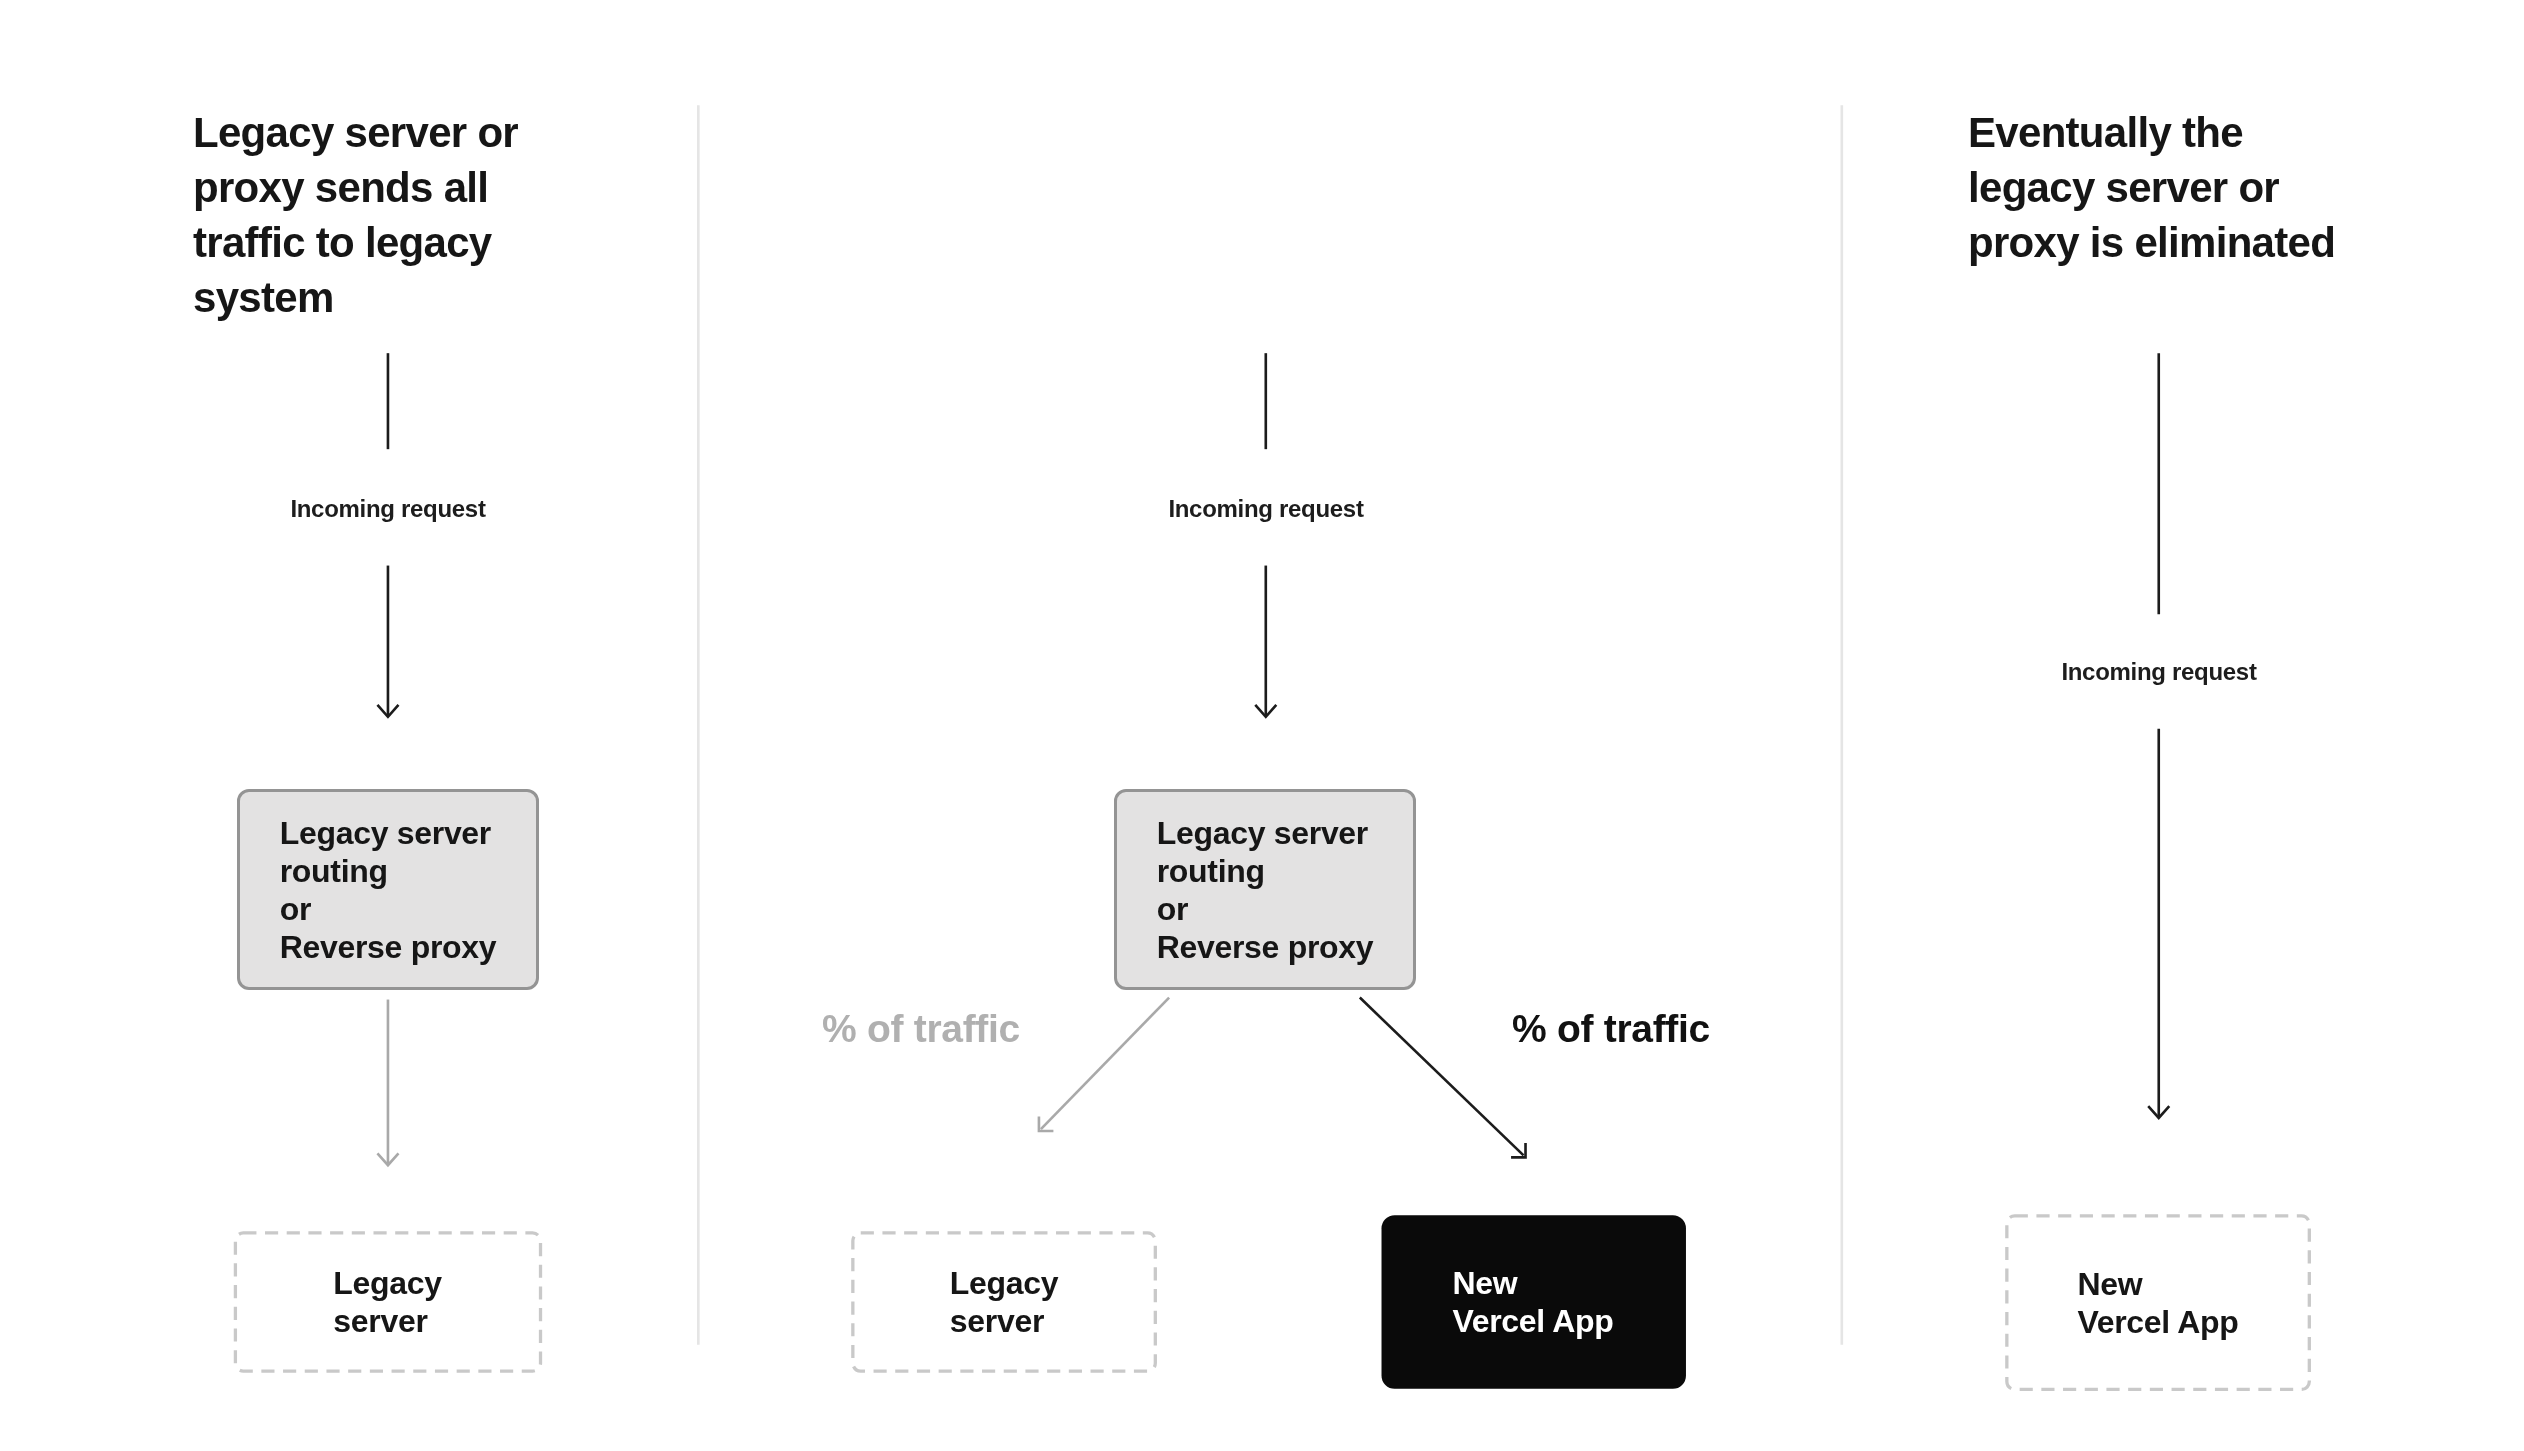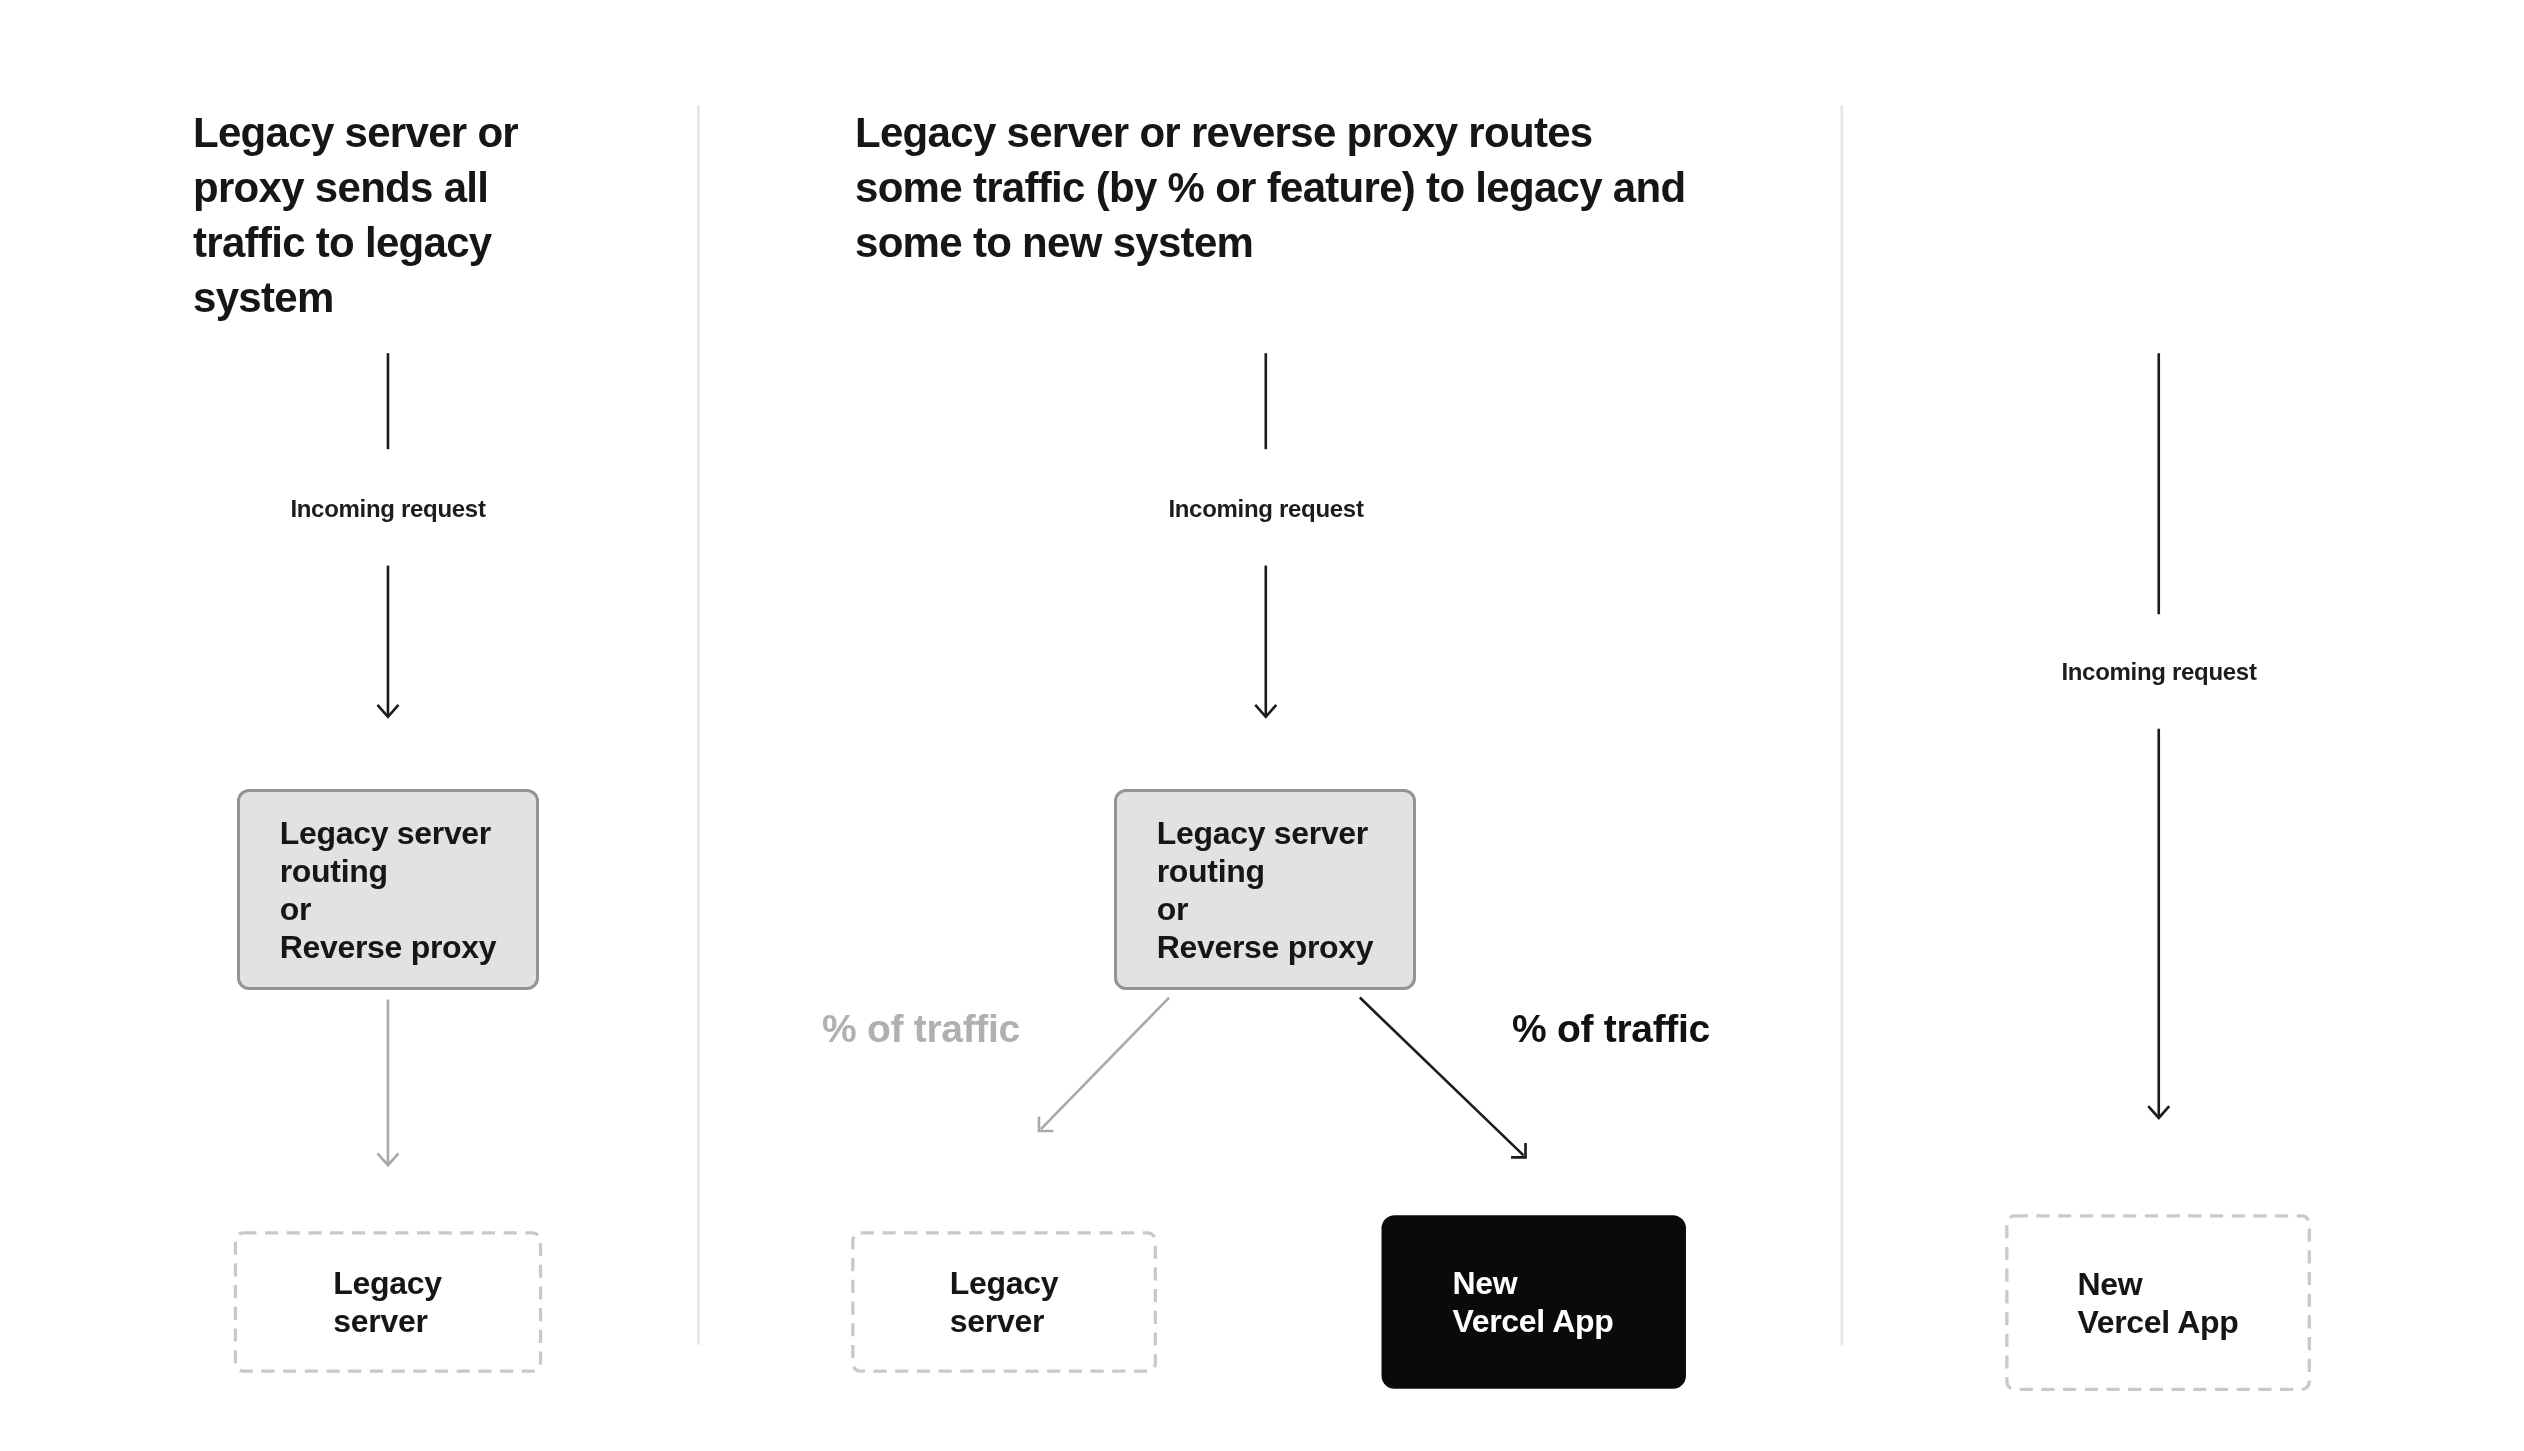--- a/index.html
+++ b/index.html
@@ -91,23 +91,23 @@
     <rect x="1297" y="1875" width="460" height="210" rx="12" fill="var(--bg)" stroke="var(--dash_border)" stroke-width="5" stroke-dasharray="20 13"></rect>
     <rect x="3052" y="1849" width="460" height="264" rx="12" fill="var(--bg)" stroke="var(--dash_border)" stroke-width="5" stroke-dasharray="20 13"></rect>
 
     <rect x="2101" y="1848" width="463" height="264" rx="20" fill="var(--dark_box)"></rect>
   </svg>
 
   <div class="txt title t0">Legacy server or
 proxy sends all
 traffic to legacy
 system</div>
-  <div class="txt title t1">Legacy server or reverse proxy routes
-some traffic (by % or feature) to legacy and
-some to new system</div>
+  <div class="txt title t2">Eventually the
+legacy server or
+proxy is eliminated</div>
 
   <div class="txt incoming inc0">Incoming request</div>
   <div class="txt incoming inc1">Incoming request</div>
   <div class="txt incoming inc2">Incoming request</div>
 
   <div class="router-box router0"></div>
   <div class="nodetext routertxt0">Legacy server
 routing
 or
 Reverse proxy</div>

